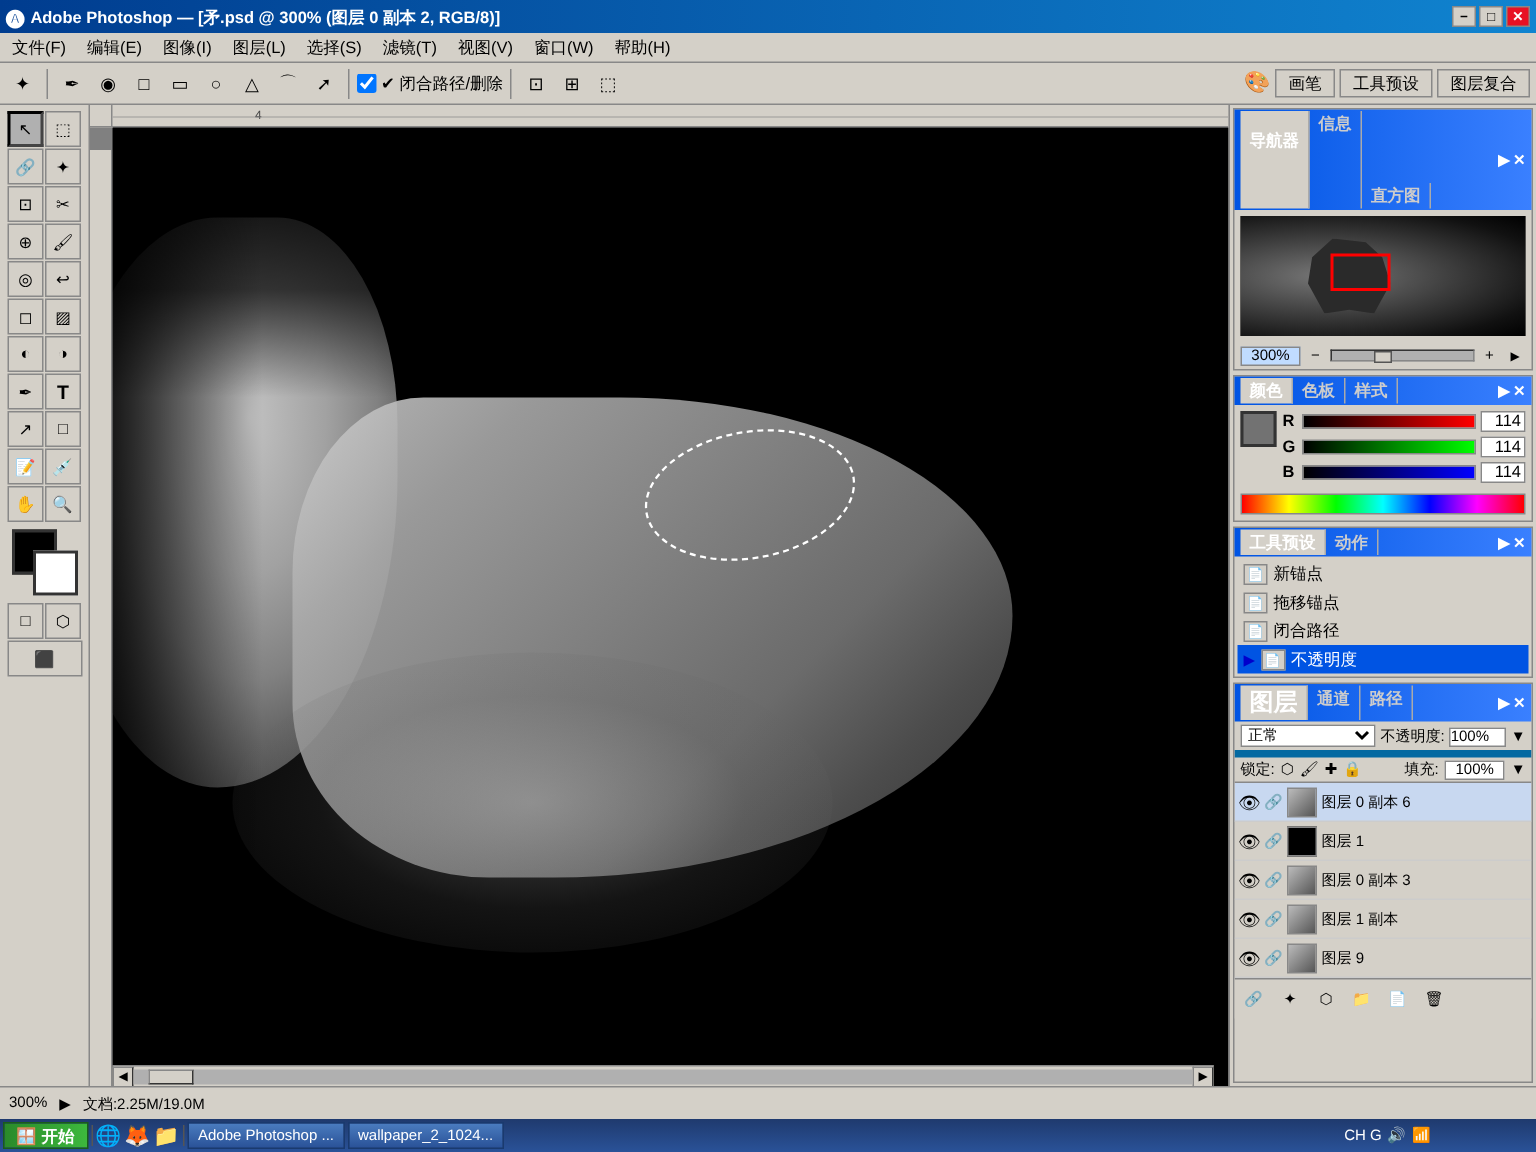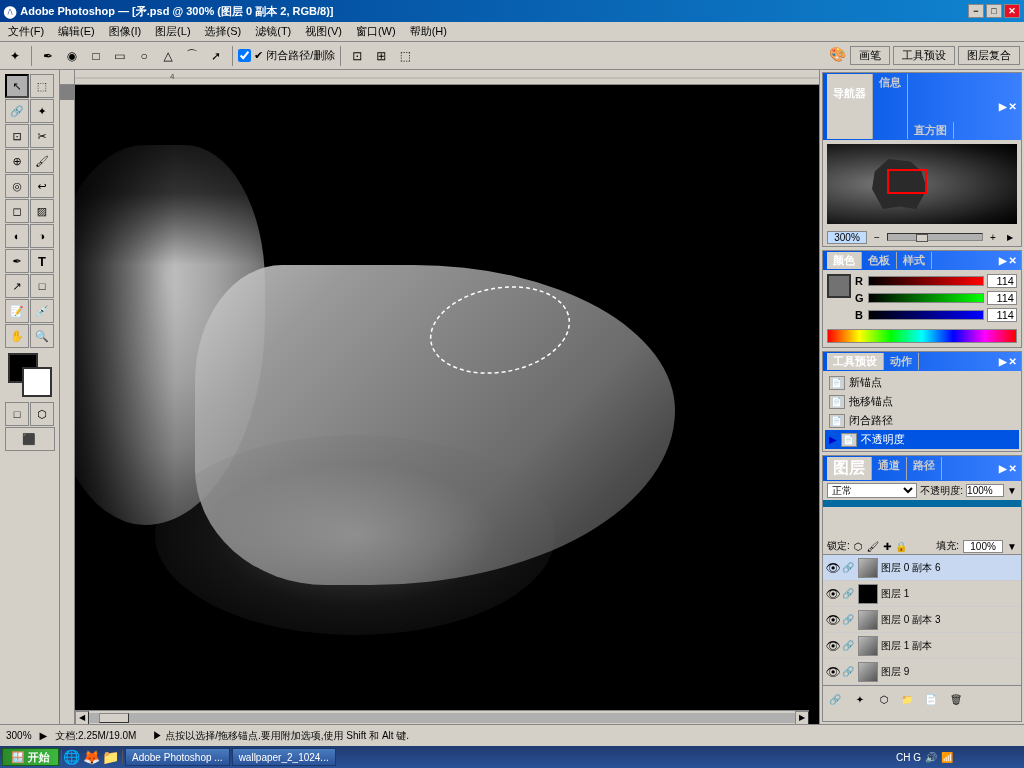--- a/index.html
+++ b/index.html
@@ -271,41 +271,40 @@
       background: #d4d0c8;
       border: 1px solid #888;
       display: flex; align-items: center; justify-content: center;
       font-size: 9px;
     }
     .history-arrow { color: #0000cc; font-size: 10px; }
 
     
     .layers-controls {
       display: flex;
-      align-items: center;
+      align-items: flex-end;
       padding: 2px 4px;
       gap: 3px;
-      border-bottom: 7px solid #0369a1;
+      border-bottom: 5px solid #0369a1;
     }
     .layers-select {
       font-size: 10px;
       background: white;
       border: 1px solid #888;
     }
     .opacity-row {
       display: flex; align-items: center; gap: 3px;
     }
     .layers-lock-row {
       display: flex;
       align-items: center;
       padding: 1px 4px;
       gap: 4px;
       border-bottom: 1px solid #888;
       font-size: 10px;
-      margin-top: 31px;
     }
     .layer-item {
       display: flex;
       align-items: center;
       gap: 3px;
       padding: 2px 3px;
       height: 26px;
       border-bottom: 1px solid #ccc;
       cursor: pointer;
     }
@@ -843,21 +842,20 @@
       </div>
     </div>
 
   </div>
 </div>
 
 <div class="status-bar">
   <span>300%</span>
   <span>▶</span>
   <span>文档:2.25M/19.0M</span>
-  <span style="margin-left:8px; flex:1;">▶ 点按以选择/拖移锚点.要用附加选项,使用 Shift 和 Alt 键.</span>
 </div>
 
 <div class="taskbar">
   <div class="start-btn">
     <span>🪟</span>
     <span>开始</span>
   </div>
   <div style="width:1px;height:14px;background:#555;"></div>
 
   <span style="font-size:14px;">🌐</span>

